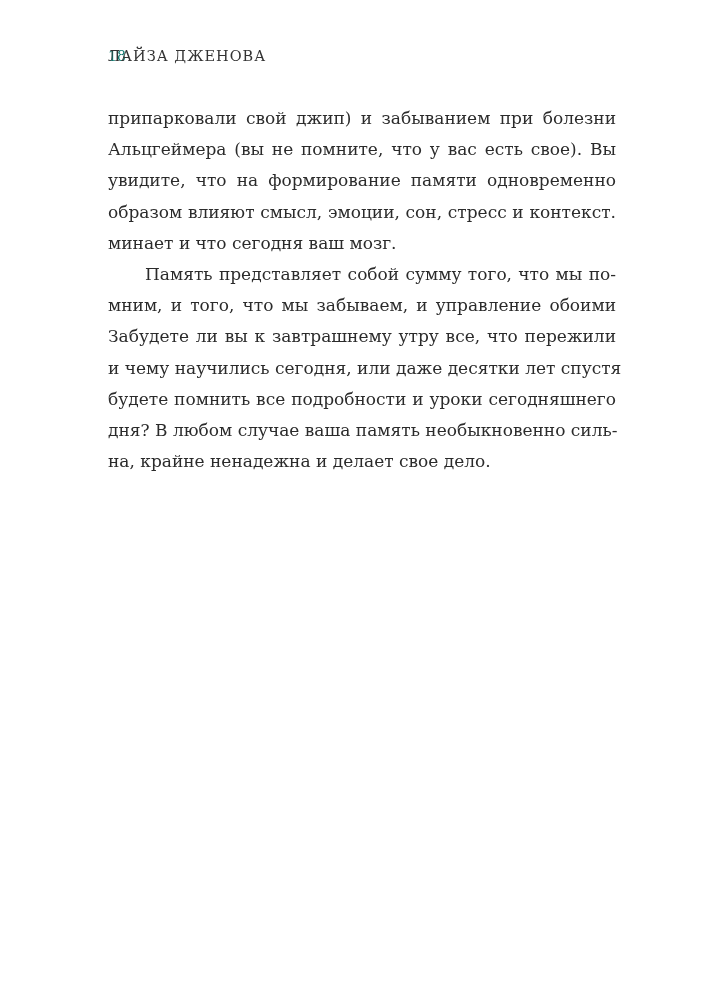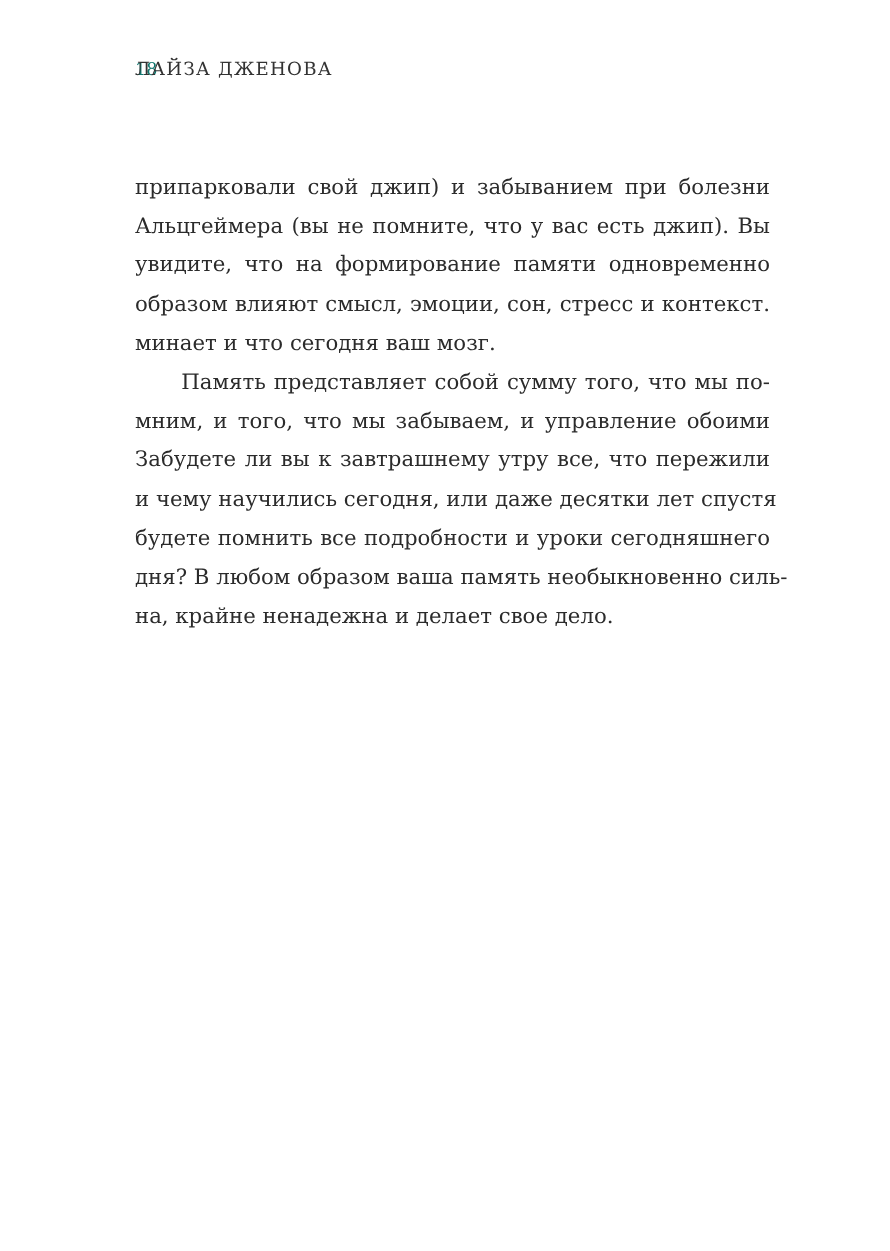--- a/index.html
+++ b/index.html
@@ -41,21 +41,20 @@
     }
     .text-block {
       position: absolute;
       top: 103px;
       left: 108px;
       width: 508px;
       font-size: 17px;
       line-height: 31.2px;
       text-align: justify;
       color: #2b2b2b;
-      margin-top: 32px;
     }
     .line {
       display: block;
       white-space: nowrap;
       text-align-last: justify;
       text-align: justify;
       height: 31.2px;
     }
     .line.last {
       text-align-last: left;
@@ -68,27 +67,27 @@
 <body>
 
 <div class="running-head">
   <span class="page-number">18</span>
   <span class="running-title">ЛАЙЗА ДЖЕНОВА</span>
 </div>
 
 <div class="text-block">
   <div>
     <span class="line">припарковали свой джип) и забыванием при болезни</span>
-    <span class="line">Альцгеймера (вы не помните, что у вас есть джип). Вы</span>
+    <span class="line">Альцгеймера (вы не помните, что у вас есть свое). Вы</span>
     <span class="line">увидите, что на формирование памяти одновременно</span>
     <span class="line">образом влияют смысл, эмоции, сон, стресс и контекст.</span>
     <span class="line last">минает и что сегодня ваш мозг.</span>
   </div>
   <div>
     <span class="line indent">Память представляет собой сумму того, что мы по-</span>
     <span class="line">мним, и того, что мы забываем, и управление обоими</span>
     <span class="line">Забудете ли вы к завтрашнему утру все, что пережили</span>
     <span class="line">и чему научились сегодня, или даже десятки лет спустя</span>
     <span class="line">будете помнить все подробности и уроки сегодняшнего</span>
-    <span class="line">дня? В любом образом ваша память необыкновенно силь-</span>
+    <span class="line">дня? В любом случае ваша память необыкновенно силь-</span>
     <span class="line last">на, крайне ненадежна и делает свое дело.</span>
   </div>
 </div>
 
 </body></html>

